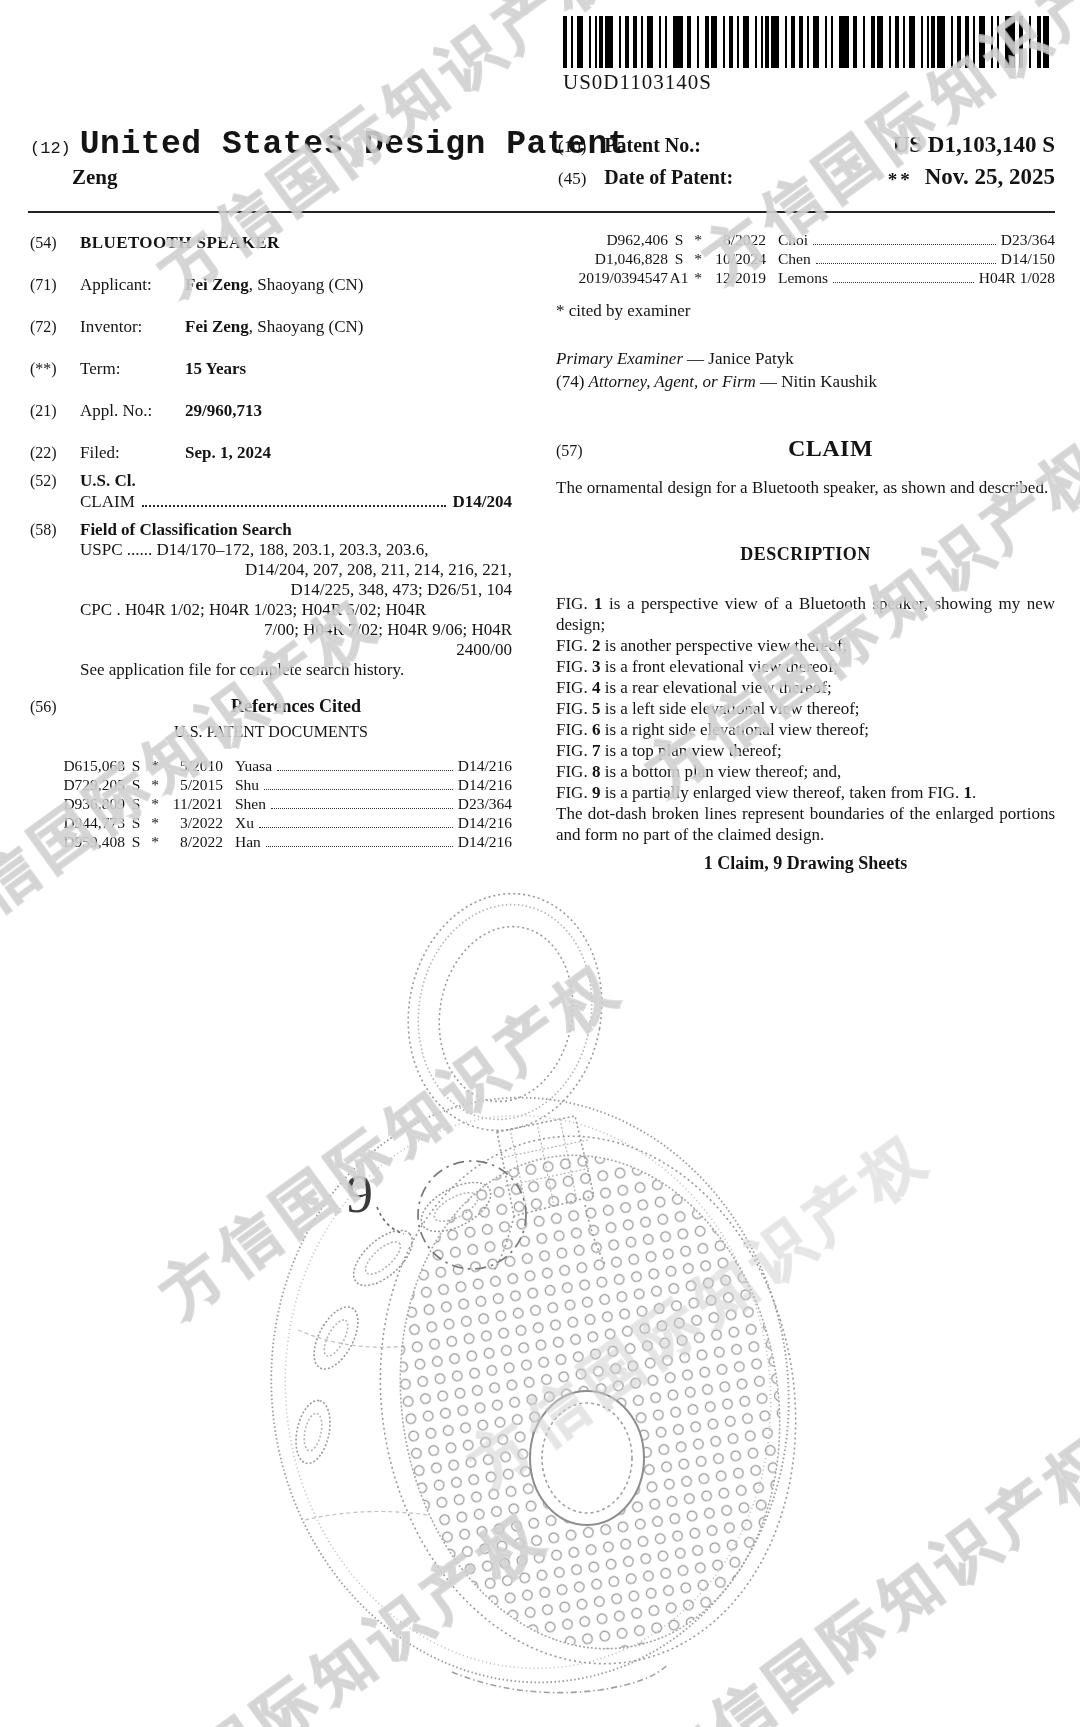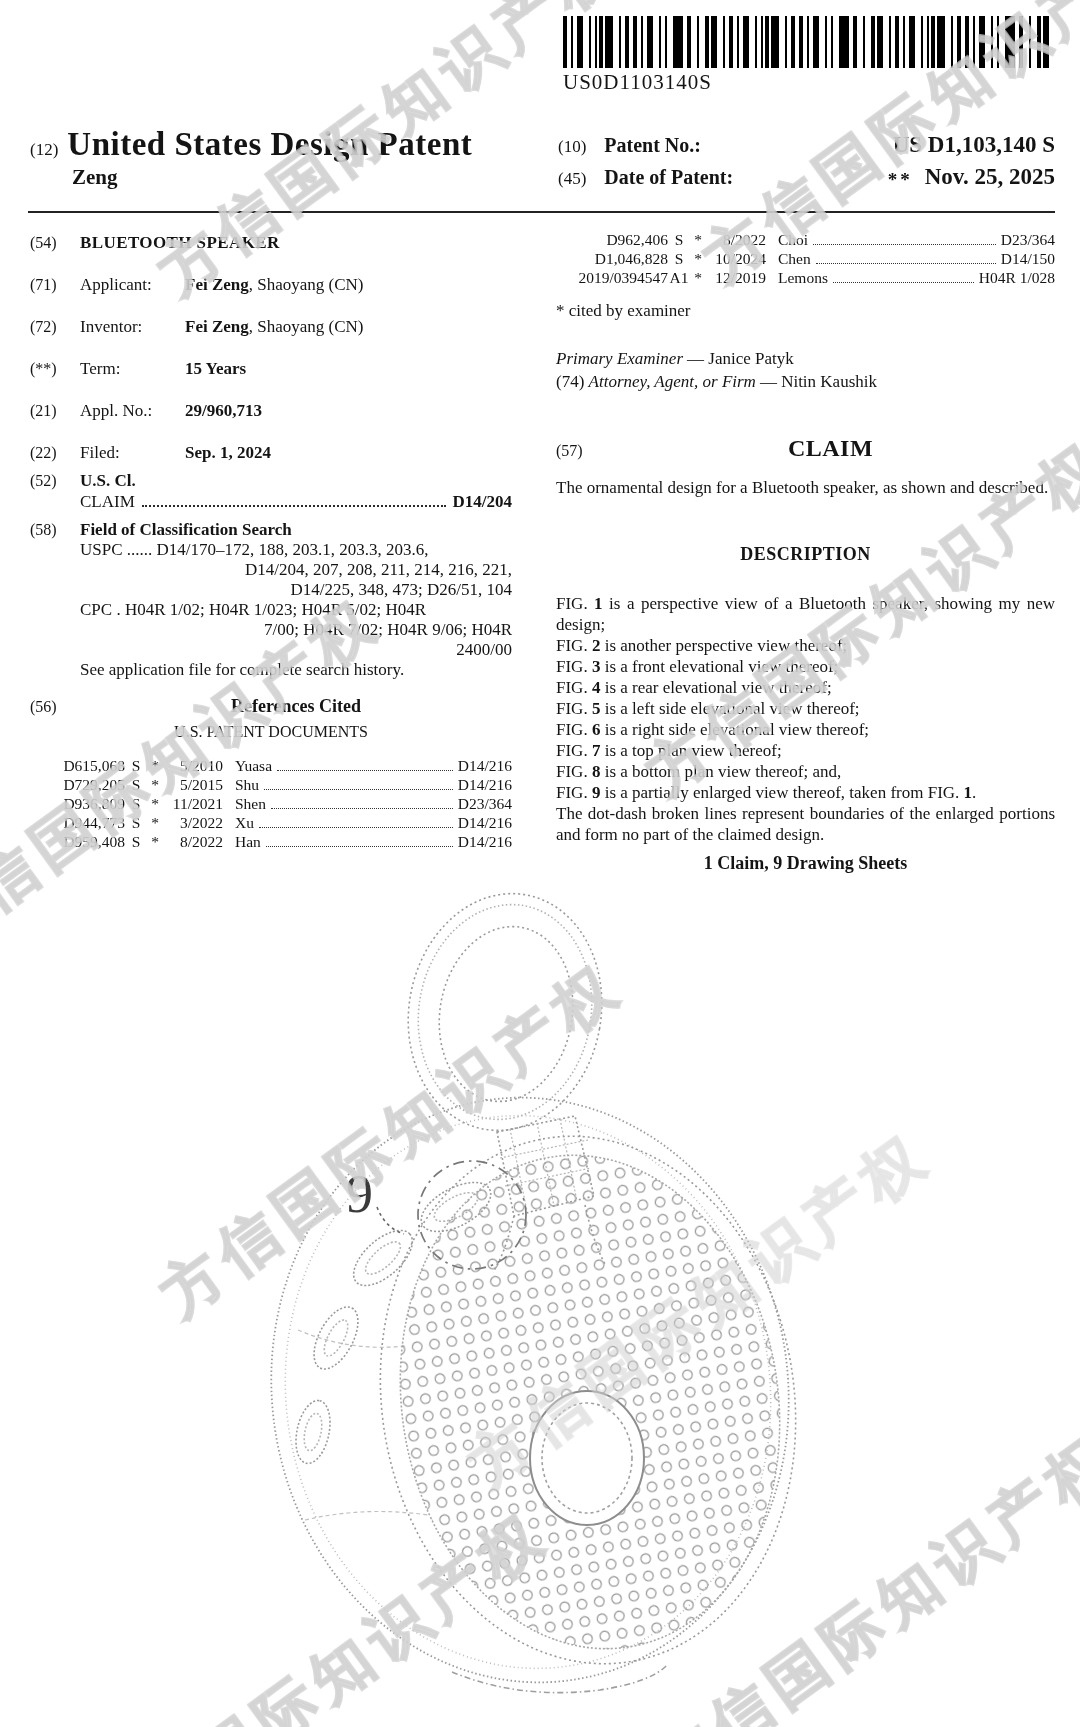--- a/index.html
+++ b/index.html
@@ -10,21 +10,21 @@
       font-size:60px;letter-spacing:9px;color:transparent;
       -webkit-text-stroke:2px rgba(204,204,204,.55);
       text-shadow:1px 0 rgba(214,214,214,.35),-1px 0 rgba(214,214,214,.35),0 1px rgba(214,214,214,.35),0 -1px rgba(214,214,214,.35);
       transform:translate(-50%,-50%) rotate(-36deg);pointer-events:none;z-index:9;}
   
   .barcode{position:absolute;left:563px;top:16px;width:494px;height:52px;font-size:0;}
   .barcode i{display:inline-block;height:100%;background:#000;vertical-align:top;}
   .barcode-num{position:absolute;left:563px;top:70px;width:494px;text-align:left;font-size:21px;letter-spacing:1px;}
   
   .hdr-left{position:absolute;left:30px;top:126px;}
-  .hdr-row{display:flex;align-items:baseline;}
+  .hdr-row{display:flex;align-items:baseline;font-family:Liberation Mono, monospace;}
   .kcode{font-size:17px;margin-right:9px;}
   .doc-title{font-size:33px;font-weight:700;letter-spacing:.5px;}
   .inventor-line{font-size:21px;font-weight:700;margin:2px 0 0 42px;}
   .hdr-right{position:absolute;left:558px;top:132px;width:497px;}
   .hr-row{display:flex;align-items:baseline;margin-bottom:6px;}
   .hr-label{font-size:20px;font-weight:700;margin-left:9px;}
   .hr-fill{flex:1;}
   .hr-value{font-size:23px;font-weight:700;white-space:nowrap;}
   .stars{font-size:19px;font-weight:700;letter-spacing:3px;position:relative;top:2px;margin-right:12px;}
   .rule{position:absolute;left:28px;top:211px;width:1027px;border-top:2px solid #222;}

